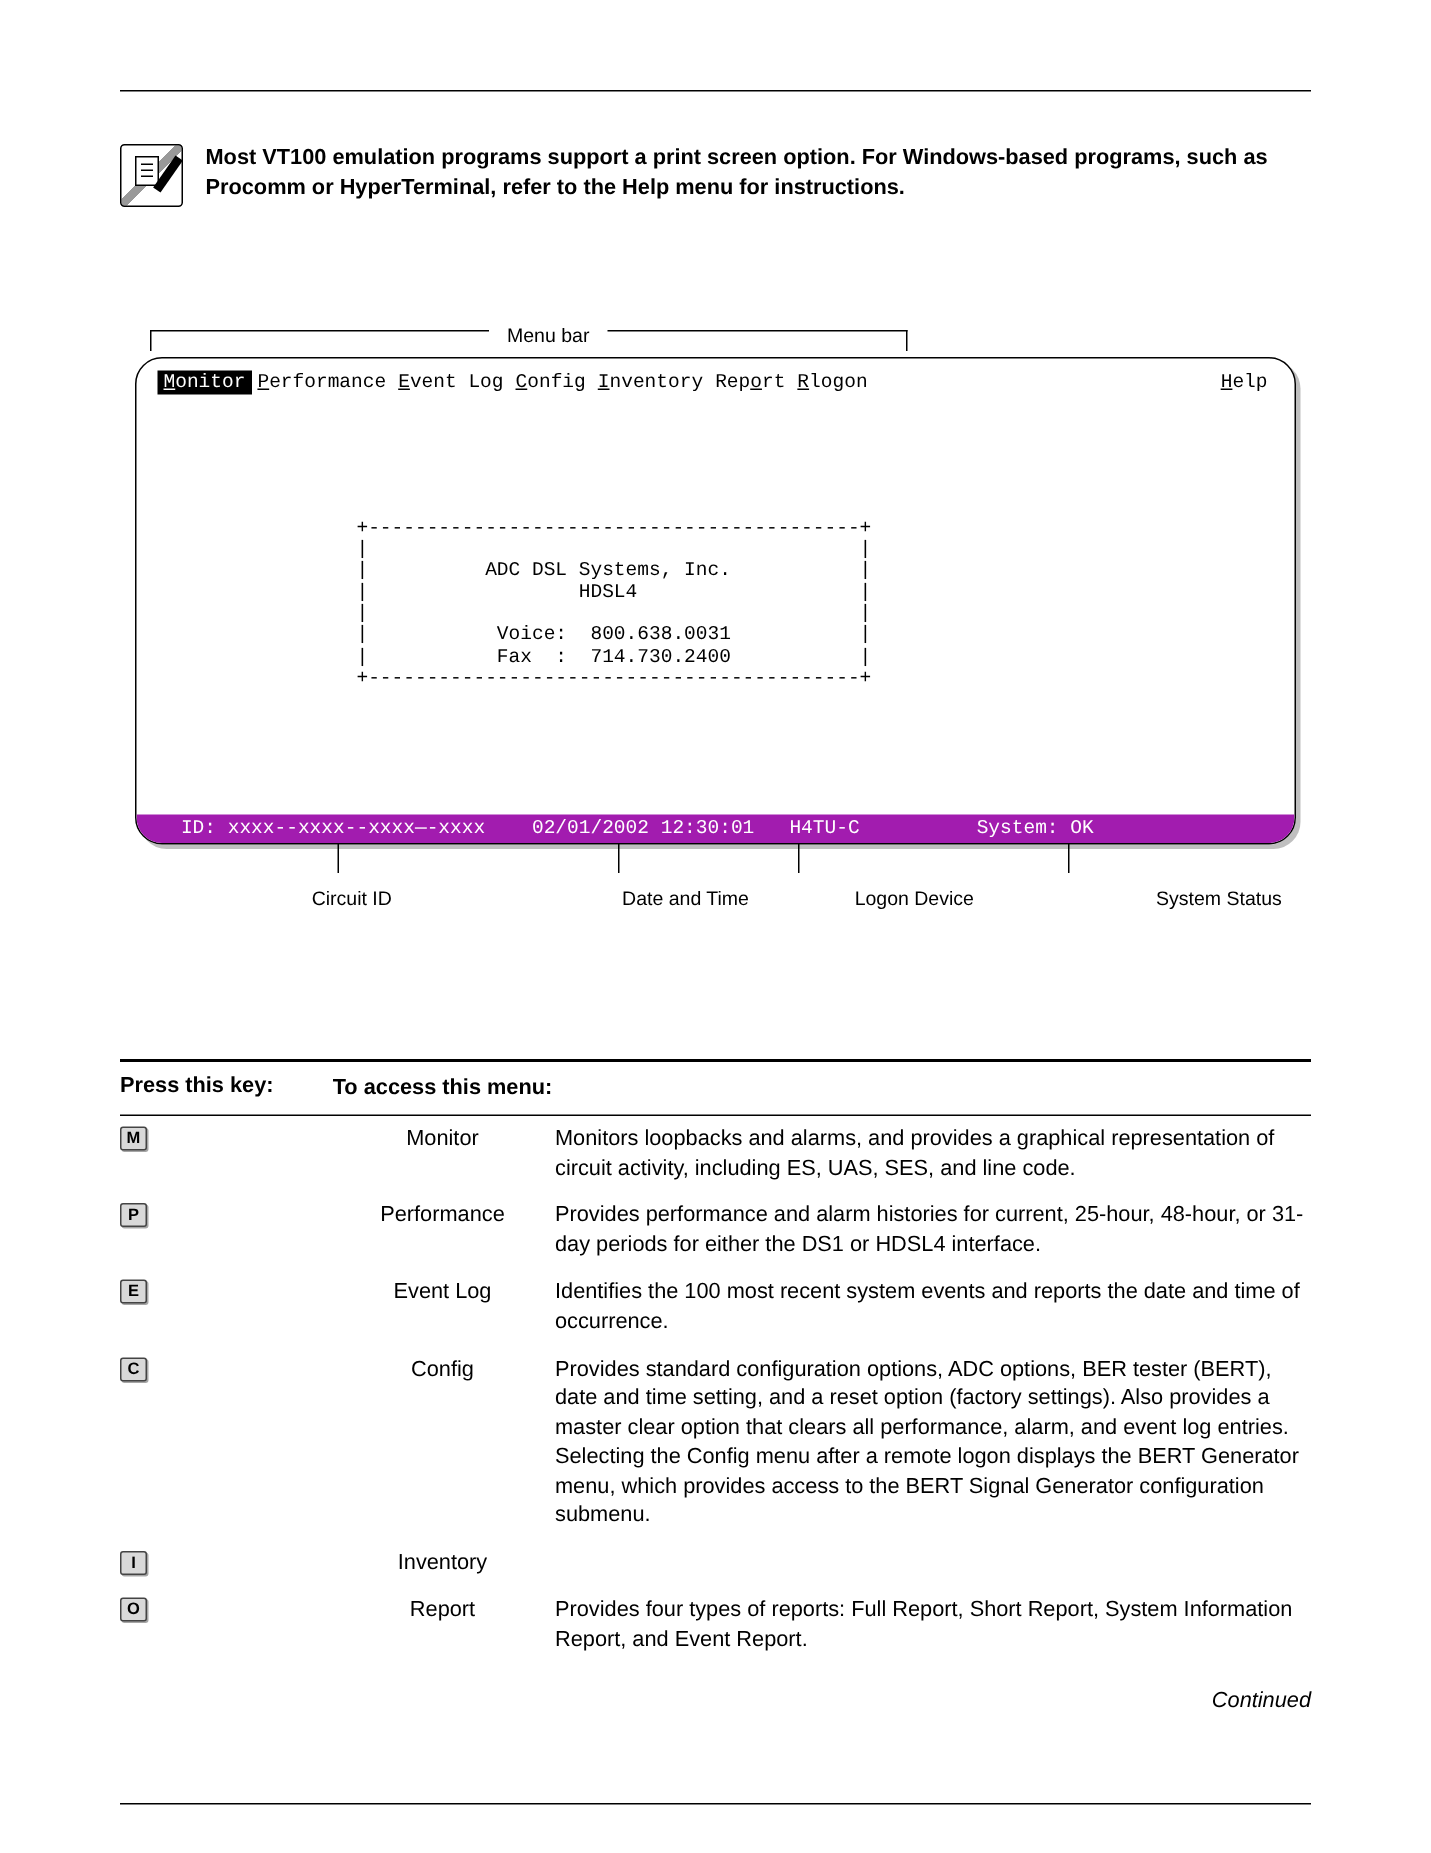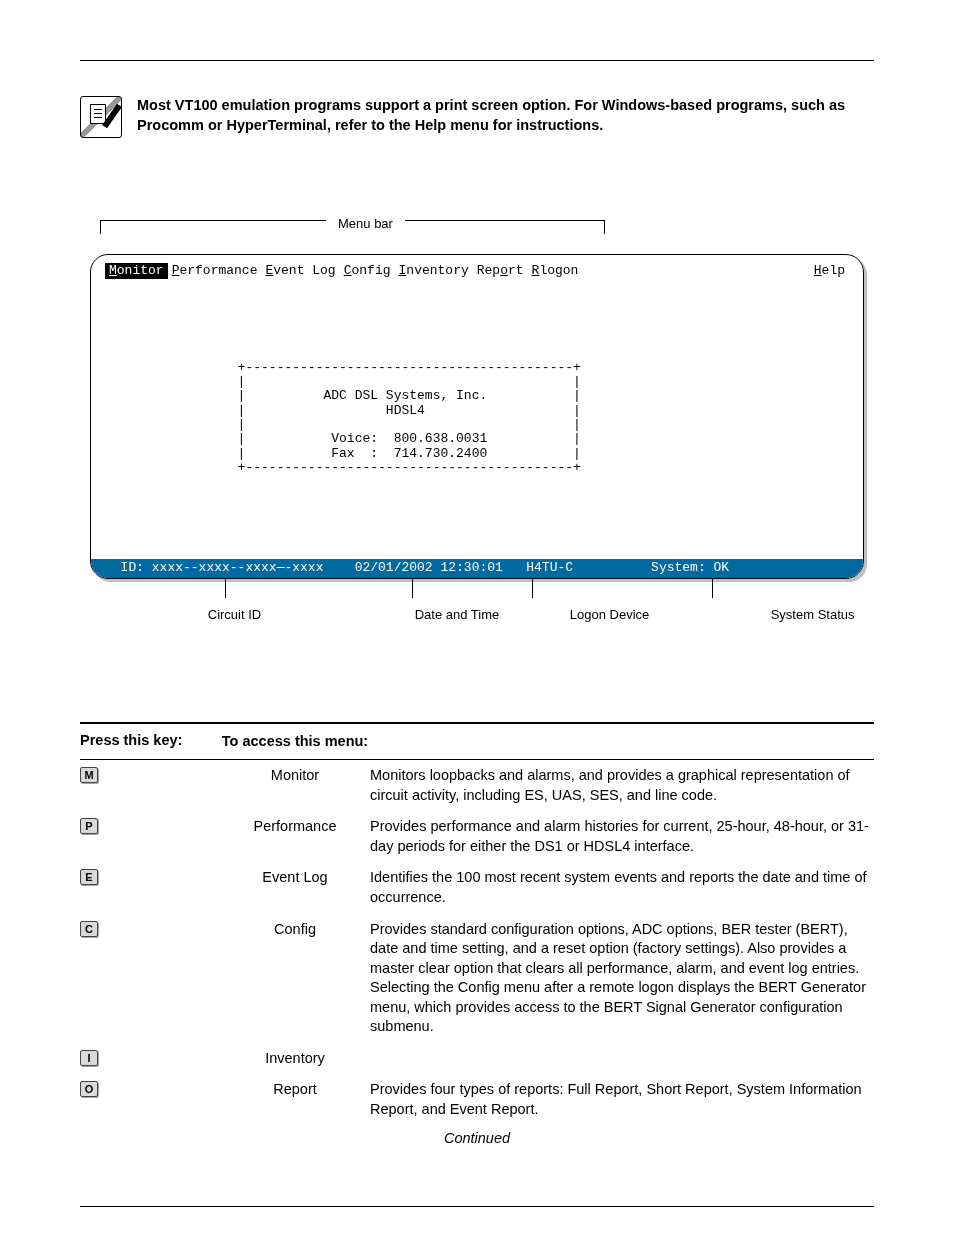--- a/index.html
+++ b/index.html
@@ -43,21 +43,21 @@
     background: #fff; border: 1.5px solid #000;
   }
   .note-line { position:absolute; left:3px; right:3px; height:1px; background:#000; }
   .note-pencil {
     position: absolute; right: 2px; top: 2px; width: 6px; height: 26px;
     transform: rotate(35deg); background: #000;
   }
   .note-text { font-size: 14.5px; font-weight: bold; line-height: 1.35; }
 
   .figure-area { margin: 0 10px 30px 10px; }
-  .menubar-label-row { display:flex; align-items:center; margin-bottom:20px; position:relative; }
+  .menubar-label-row { display:flex; align-items:center; margin-bottom:4px; position:relative; }
   .mlab-bracket-left {
     width: 226px; height: 14px; border-left:1px solid #000; border-top:1px solid #000;
     margin-left: 10px; margin-right:6px; margin-top:8px;
   }
   .mlab-text { font-size: 13px; padding: 0 6px; }
   .mlab-bracket-right {
     flex: 0 0 200px; height:14px; border-top:1px solid #000; border-right:1px solid #000;
     margin-left:6px; margin-top:8px;
   }
   .terminal-outer {
@@ -68,21 +68,21 @@
   .mono { font-family: "Courier New", Courier, monospace; font-size: 13px; white-space: pre; line-height: 1.1; }
   .term-menubar {
     padding: 8px 14px 0 14px; display:flex; gap:0;
   }
   .term-menubar span { margin-right: 0; }
   .menuitem { padding: 1px 4px; }
   .menuitem.sel { background:#000; color:#fff; }
   .u { text-decoration: underline; }
   .term-body { padding: 10px 14px 0 14px; height: 280px; color:#000; }
   .term-status {
-    background:#0369a1; color:#fff; padding: 2px 14px 2px 14px; margin-top: 0;
+    background:#a21caf; color:#fff; padding: 2px 14px 2px 14px; margin-top: 0;
   }
   .callouts { display:flex; margin-top: 8px; font-size:13px;justify-content:center; }
   .callouts .co { text-align:center; position: relative; }
   .callouts-tickrow { height: 20px; position: relative; }
   .tick-line { position:absolute; width:1px; background:#000; top:-1px; height:20px; }
 
   
   .table-wrap { margin-top: 100px; }
   .thead-rule-top { border-top: 2.5px solid #000; }
   .thead-row {
@@ -94,21 +94,21 @@
   .col-func { flex: 1; }
   .trow { display:flex; font-size:14.5px; padding: 6px 0; align-items:flex-start; }
   .key-badge {
     display:inline-flex; align-items:center; justify-content:center;
     width: 18px; height: 16px;
     font-size: 11px; font-weight: bold;
     background:#d9d9d9; border:1px solid #444; border-radius:2px;
     box-shadow: 1px 1px 0 rgba(0,0,0,0.35);
   }
   .col-menu, .col-func { line-height: 1.35; }
-  .continued { font-style: italic; text-align: center; font-size:14.5px; margin-top:4px; }
+  .continued { font-style: italic; text-align: right; font-size:14.5px; margin-top:16px; }
   .footer-rule { border-top:1px solid #000; margin-top: 60px; }
 </style>
 </head>
 <body>
 
 <div class="page">
   <div class="header-rule"></div>
 
   <div class="note-row">
     <div class="note-icon-box">

